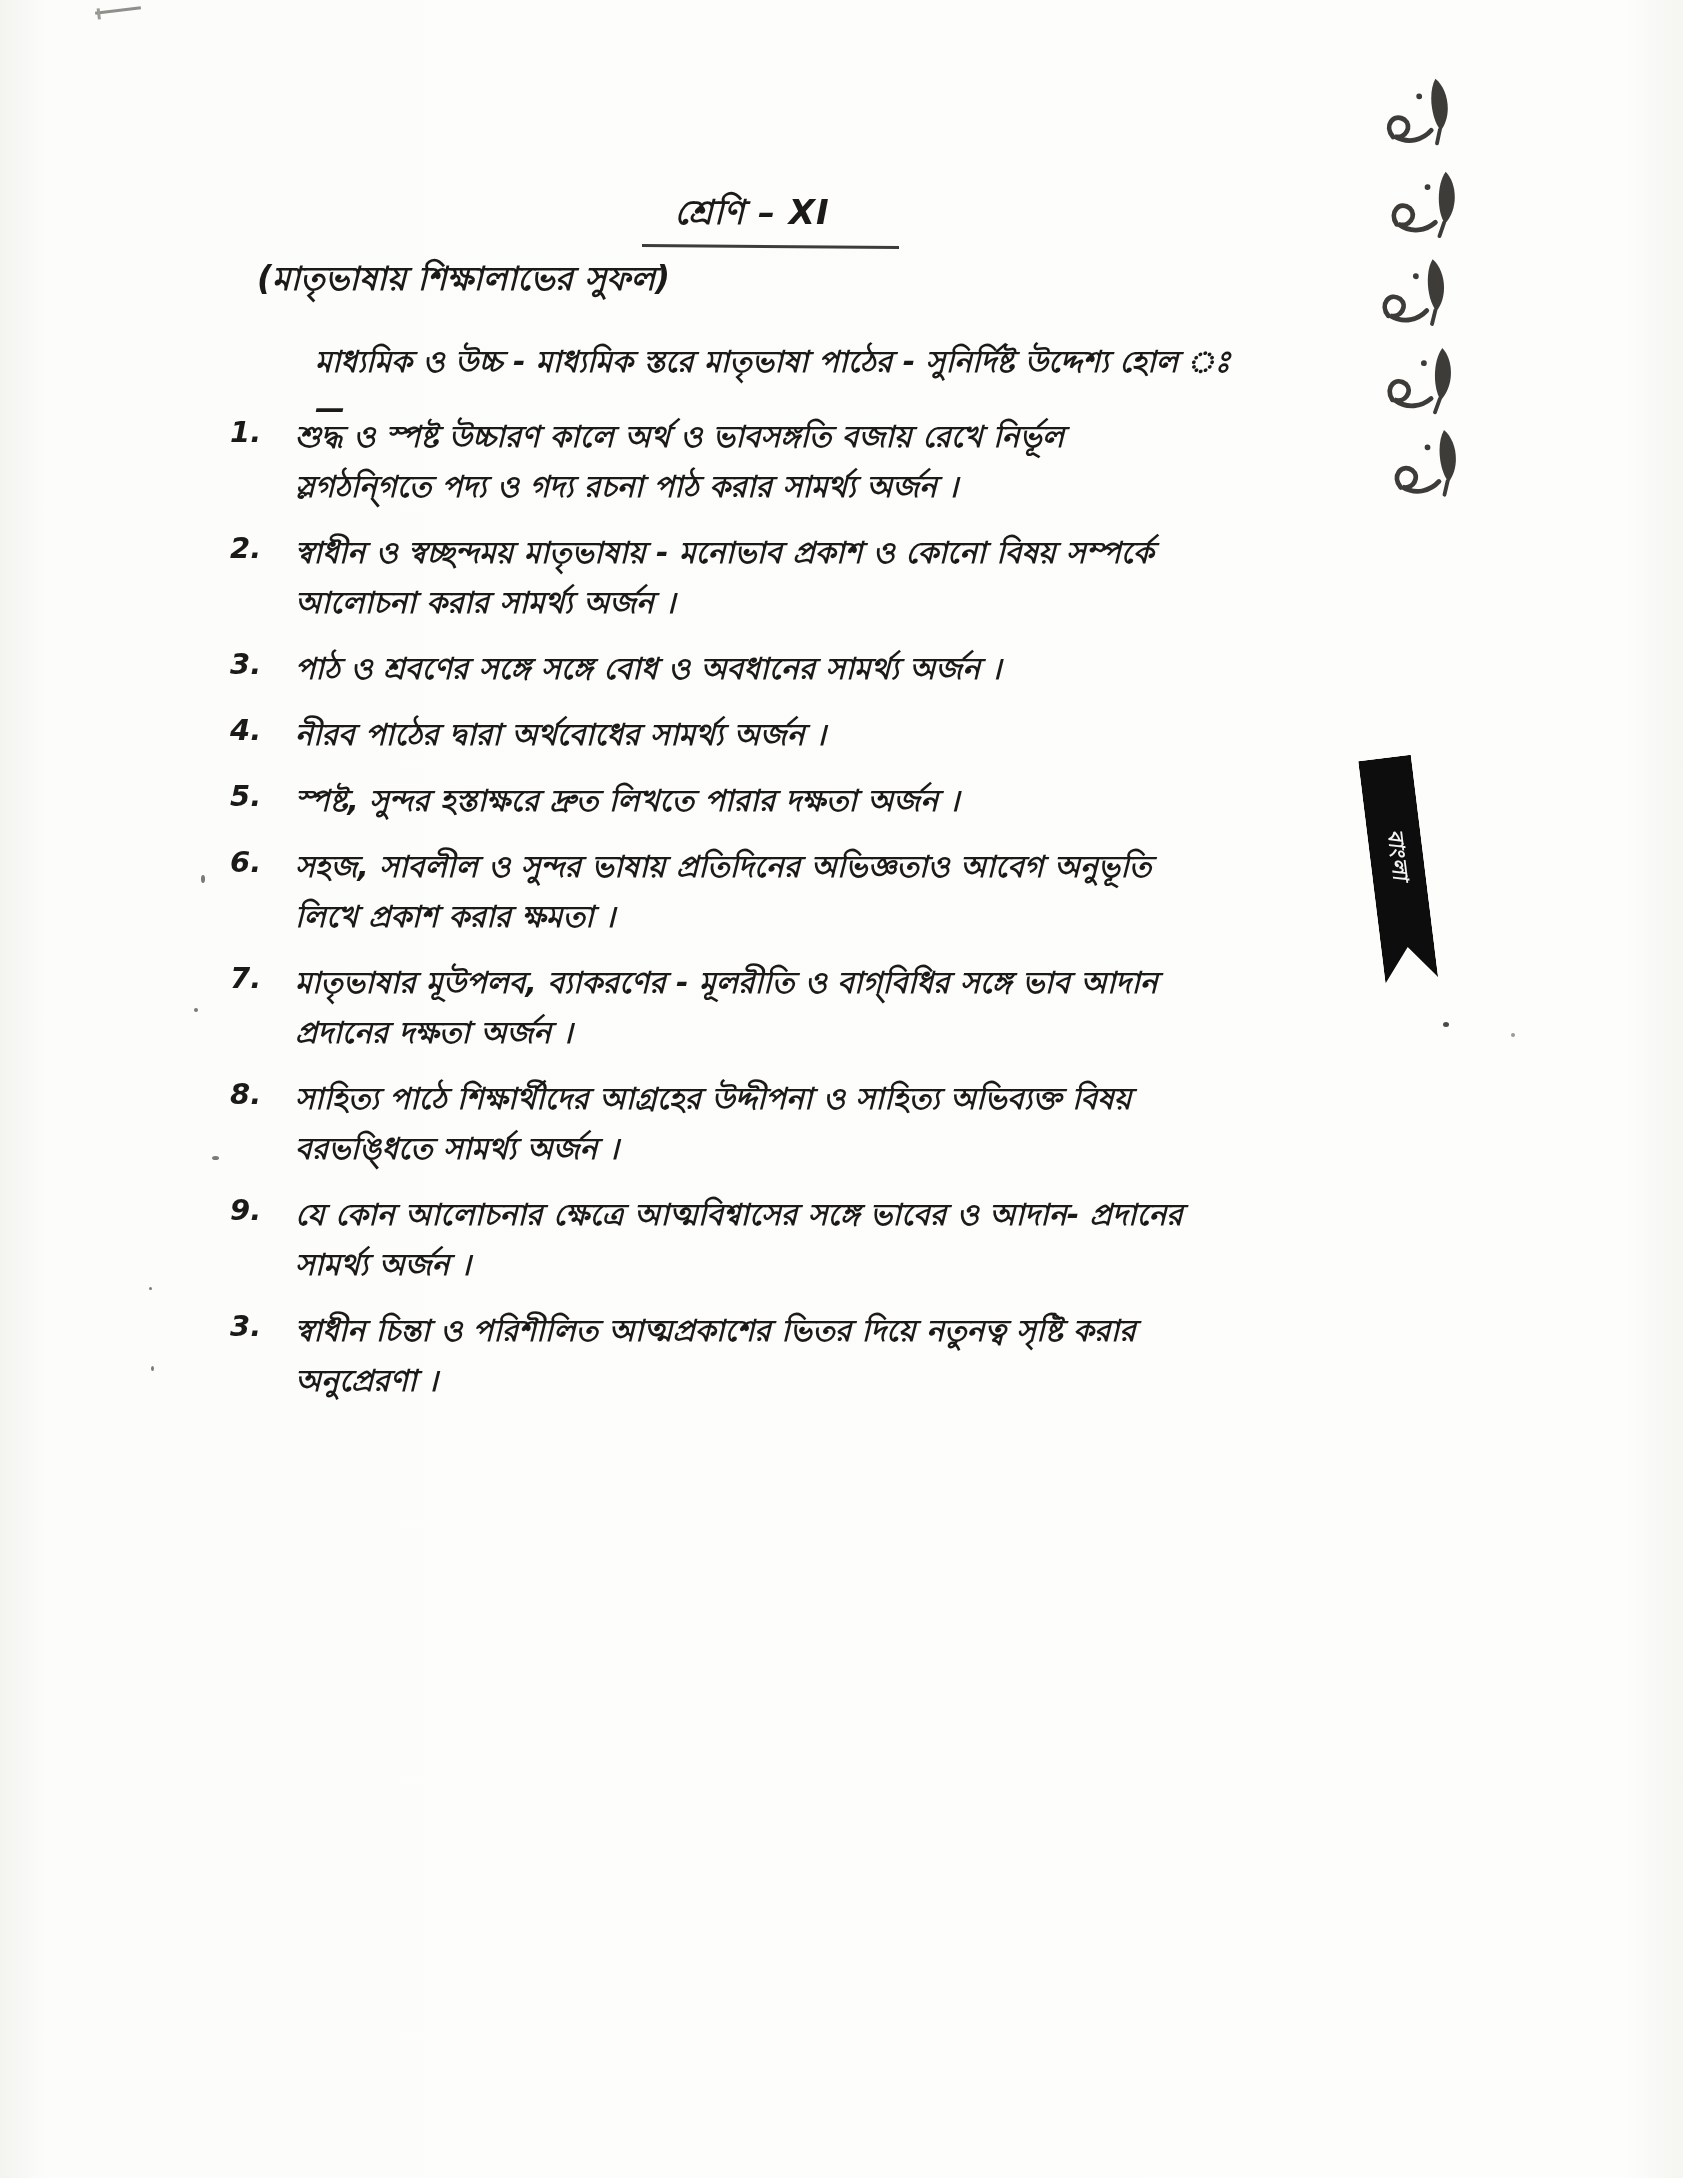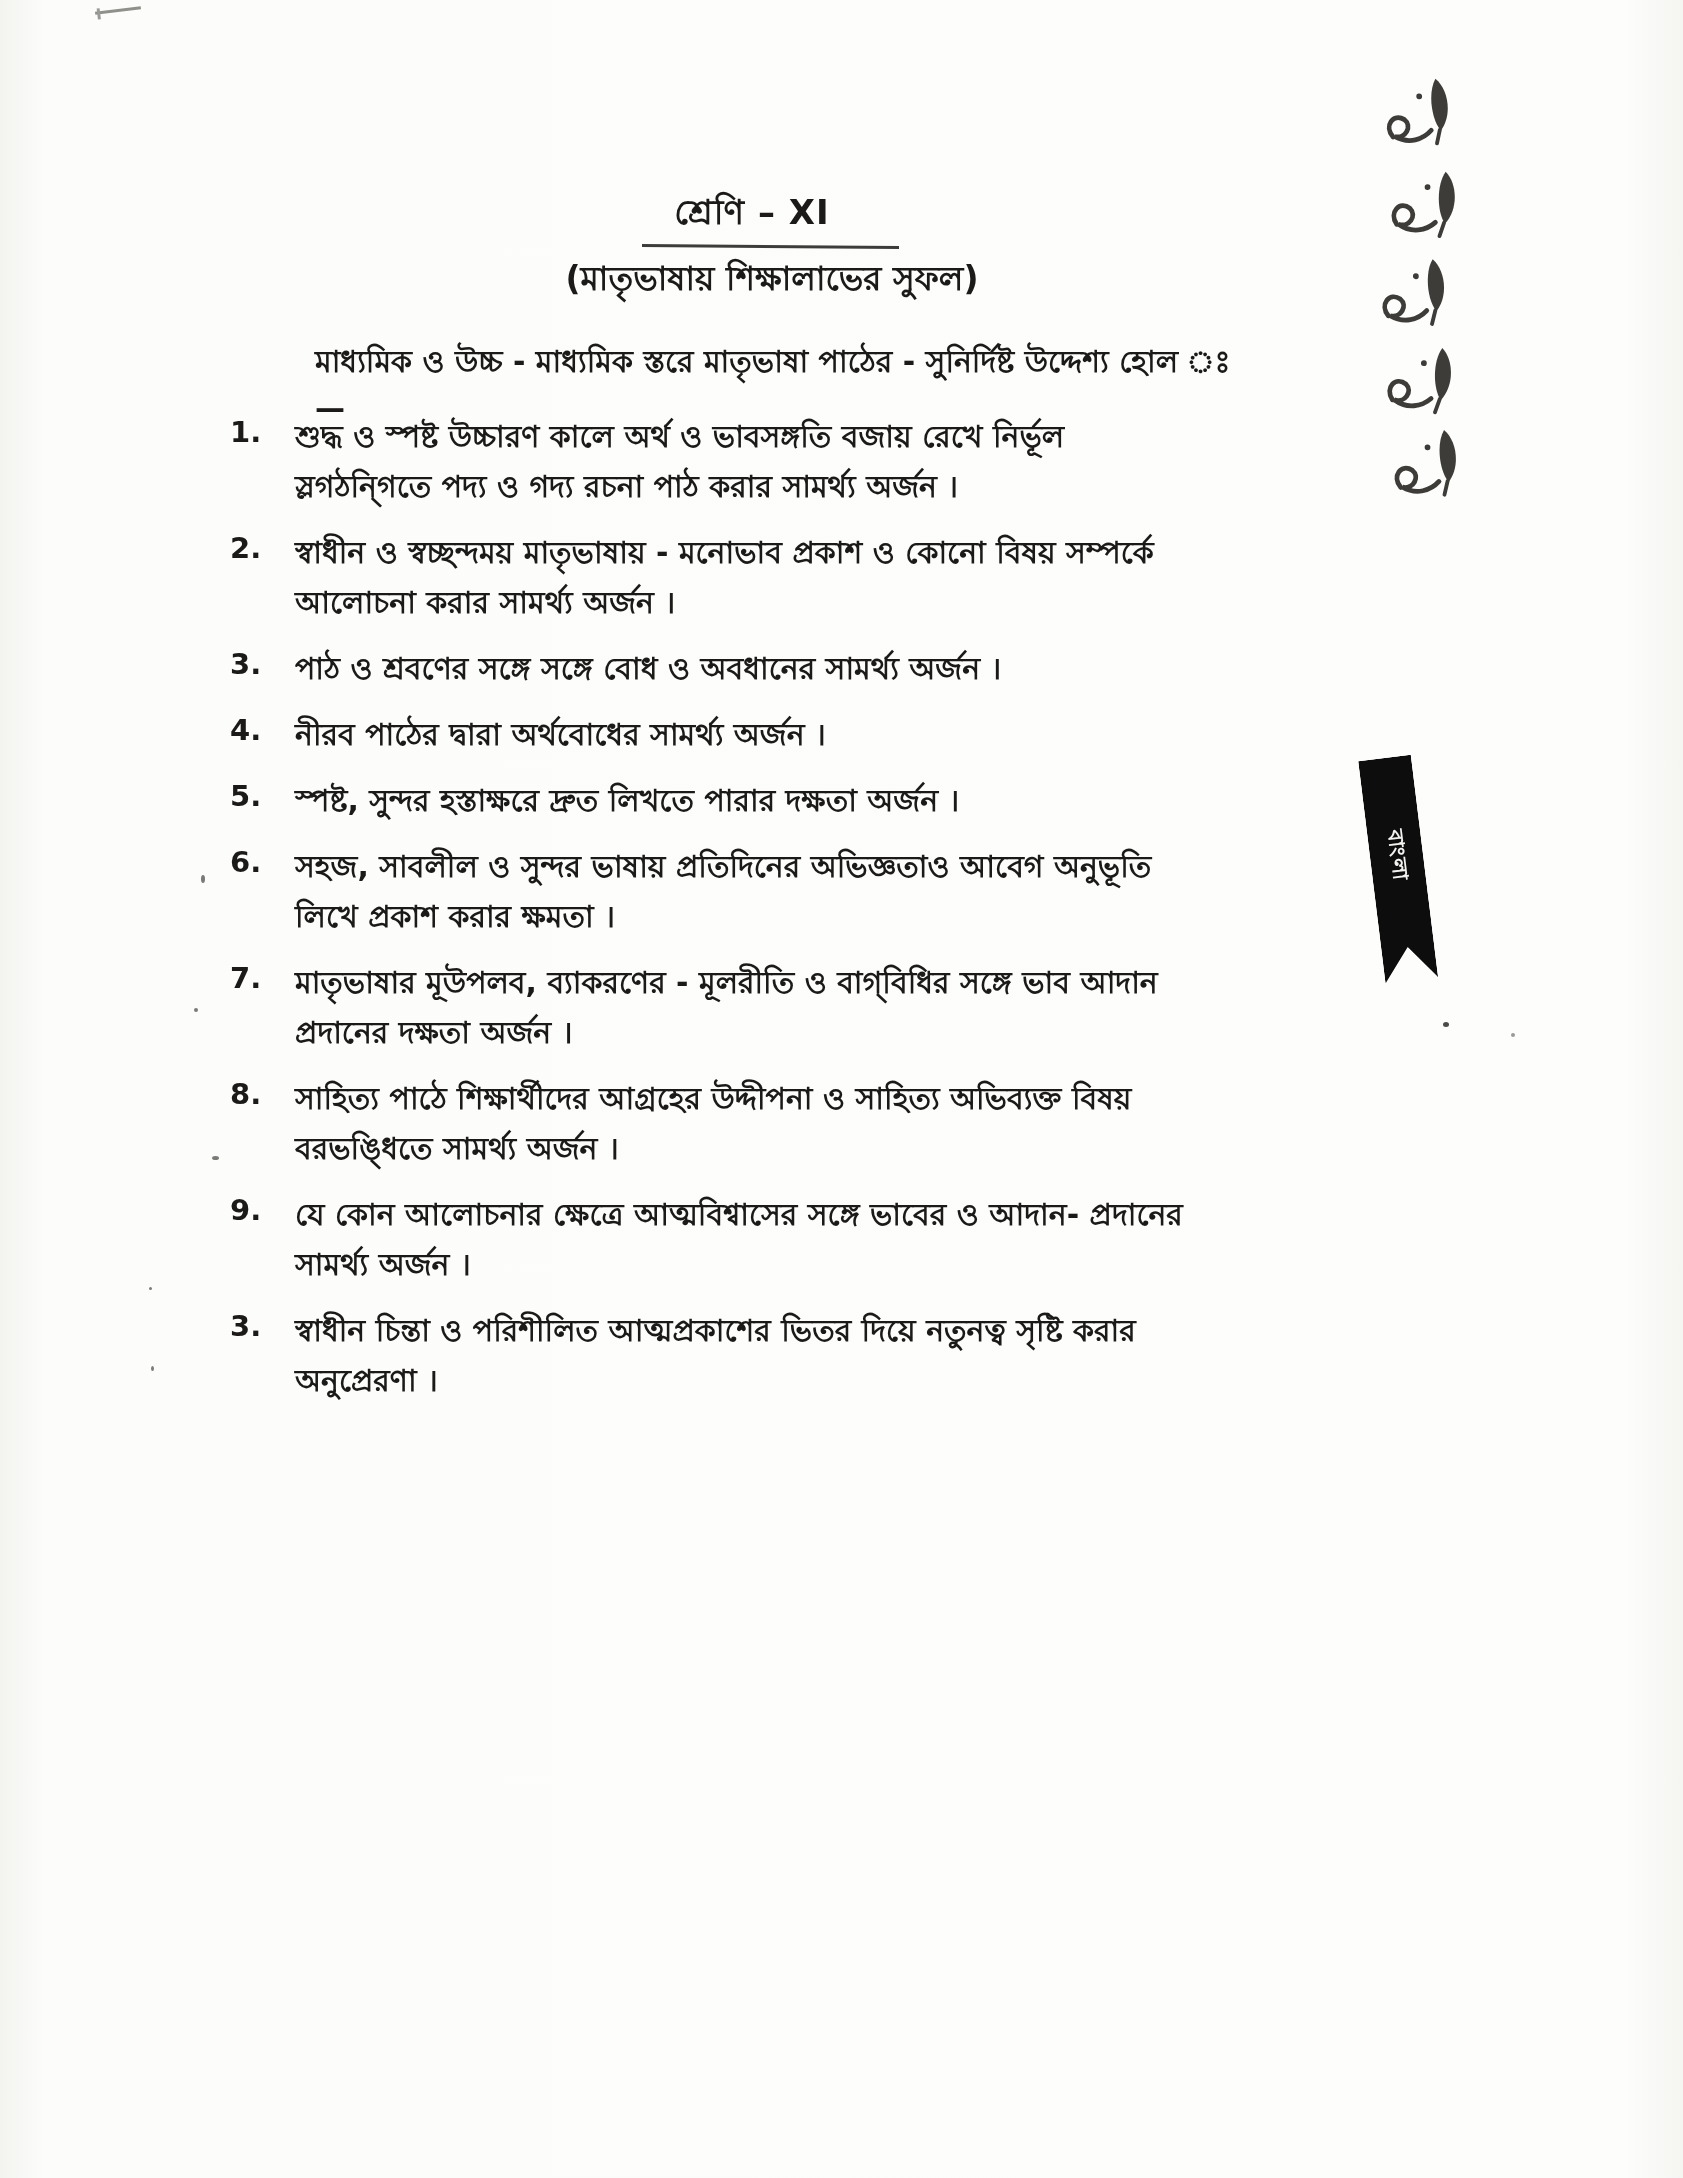--- a/index.html
+++ b/index.html
@@ -1,30 +1,30 @@
 <!DOCTYPE html>
 <html><head>
 <meta charset="utf-8">
 <style>
   html,body { margin:0; padding:0; background:#ffffff; }
   .page {
     position:relative; width:1683px; height:2178px; overflow:hidden;
     background:linear-gradient(90deg,#f3f3f0 0px,#fcfcfa 45px,#fdfdfb 1624px,#f5f5f2 1683px);
-    font-family:"DejaVu Sans", sans-serif; color:#1b1a18;
+    font-family:"DejaVu Sans", sans-serif; color:#1b1a18;font-style:italic;
   }
   .title {
     position:absolute; top:186px; left:277px; width:950px; text-align:center;
     font-size:34px; font-weight:bold; letter-spacing:1px;
   }
   .title-underline {
     position:absolute; top:245px; left:642px; width:257px; height:3px;
     background:#3c3c3a; transform:rotate(0.5deg);
   }
   .subtitle {
-    position:absolute; top:253px; left:257px; width:1030px; text-align:center;
+    position:absolute; top:253px; left:257px; width:1030px; 
     font-size:33px; font-weight:bold;
   }
   .intro {
     position:absolute; top:339px; left:315px; width:941px;
     font-size:30px; font-weight:bold; line-height:46px;
   }
   .list { position:absolute; top:412px; left:230px; width:980px; }
   .item { display:flex; margin-bottom:16px; }
   .num  { flex:none; width:65px; font-size:29px; font-weight:bold; padding-top:3px; }
   .txt  { width:909px; font-size:30px; font-weight:bold; line-height:50px; }

